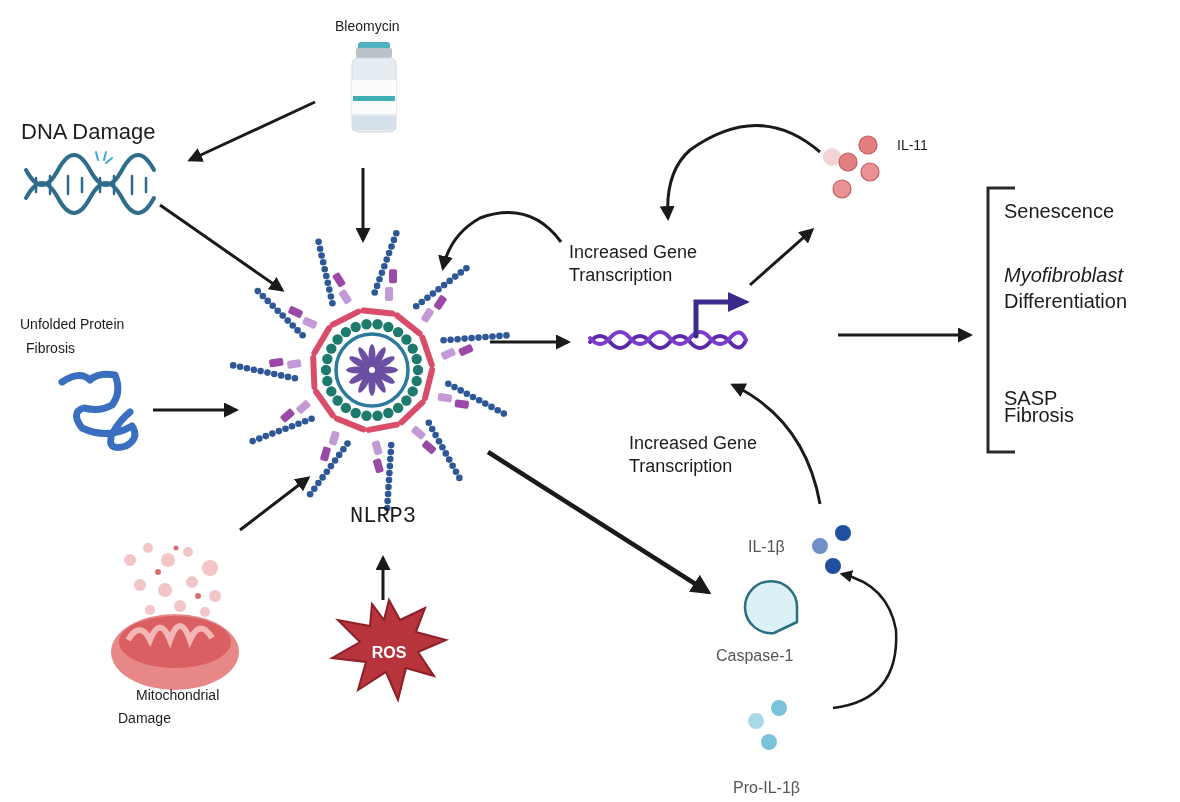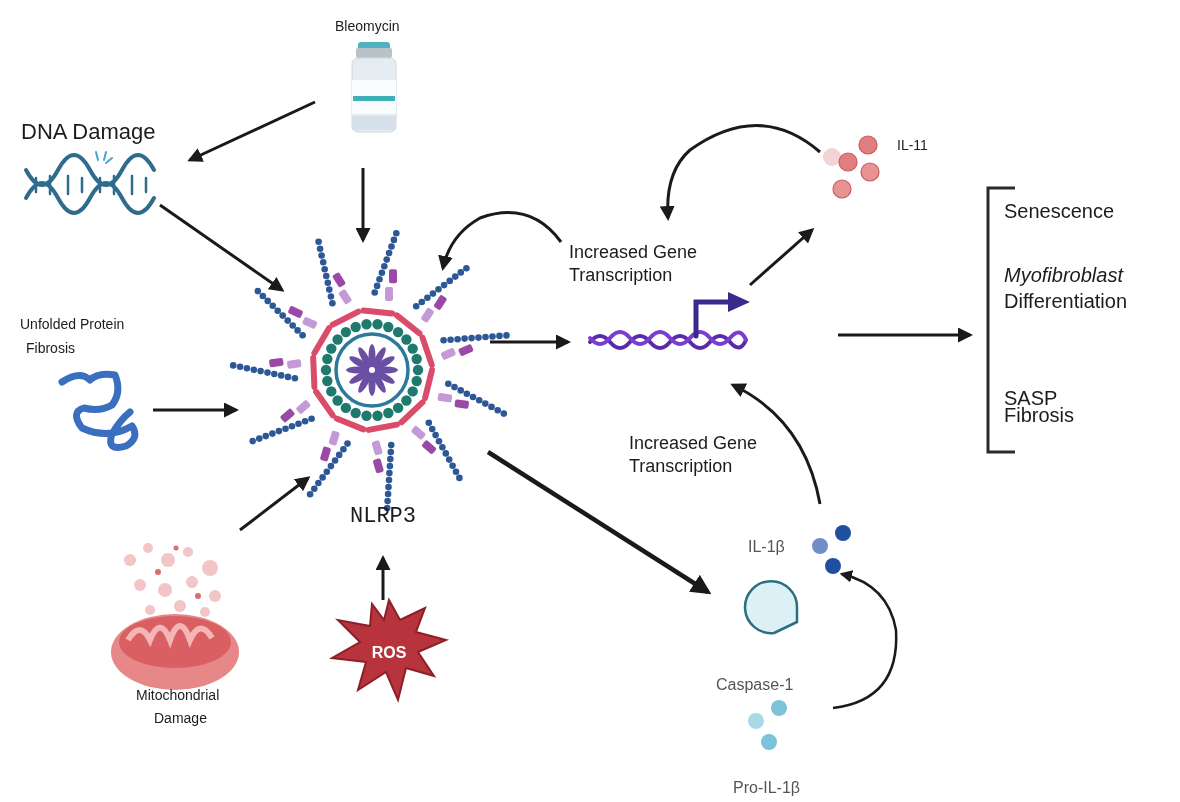--- a/index.html
+++ b/index.html
@@ -306,28 +306,28 @@
   </g>
 
   <text x="389" y="658" text-anchor="middle" font-family="Liberation Sans, sans-serif" font-weight="bold" font-size="16" fill="#ffffff">ROS</text>
 </svg>
 
 <div class="lbl" style="left:335px; top:14px;">Bleomycin</div>
 <div class="lbl big" style="left:21px; top:120px;">DNA Damage</div>
 <div class="lbl" style="left:20px; top:312px;">Unfolded Protein</div>
 <div class="lbl" style="left:26px; top:336px;">Fibrosis</div>
 <div class="lbl" style="left:136px; top:683px;">Mitochondrial</div>
-<div class="lbl" style="left:118px; top:706px;margin-left:36px;">Damage</div>
+<div class="lbl" style="left:118px; top:706px;">Damage</div>
 <div class="lbl big" style="left:350px; top:505px;font-family:Liberation Mono, monospace;">NLRP3</div>
 <div class="lbl" style="left:569px; top:240px; font-size:18px;">Increased Gene</div>
 <div class="lbl" style="left:569px; top:263px; font-size:18px;">Transcription</div>
 <div class="lbl" style="left:629px; top:431px; font-size:18px;">Increased Gene</div>
 <div class="lbl" style="left:629px; top:454px; font-size:18px;">Transcription</div>
 <div class="lbl" style="left:897px; top:133px;">IL-11</div>
 <div class="lbl grey" style="left:748px; top:535px;">IL-1β</div>
-<div class="lbl grey" style="left:716px; top:673px;">Caspase-1</div>
+<div class="lbl grey" style="left:716px; top:644px;">Caspase-1</div>
 <div class="lbl grey" style="left:733px; top:776px;">Pro-IL-1β</div>
 
 <div class="outcome" style="top:198px;">Senescence</div>
 <div class="outcome" style="top:262px;font-style:italic;">Myofibroblast</div>
 <div class="outcome" style="top:288px;">Differentiation</div>
 <div class="outcome" style="top:346px;margin-top:39px;">SASP</div>
 <div class="outcome" style="top:402px;">Fibrosis</div>
 
 </body></html>

